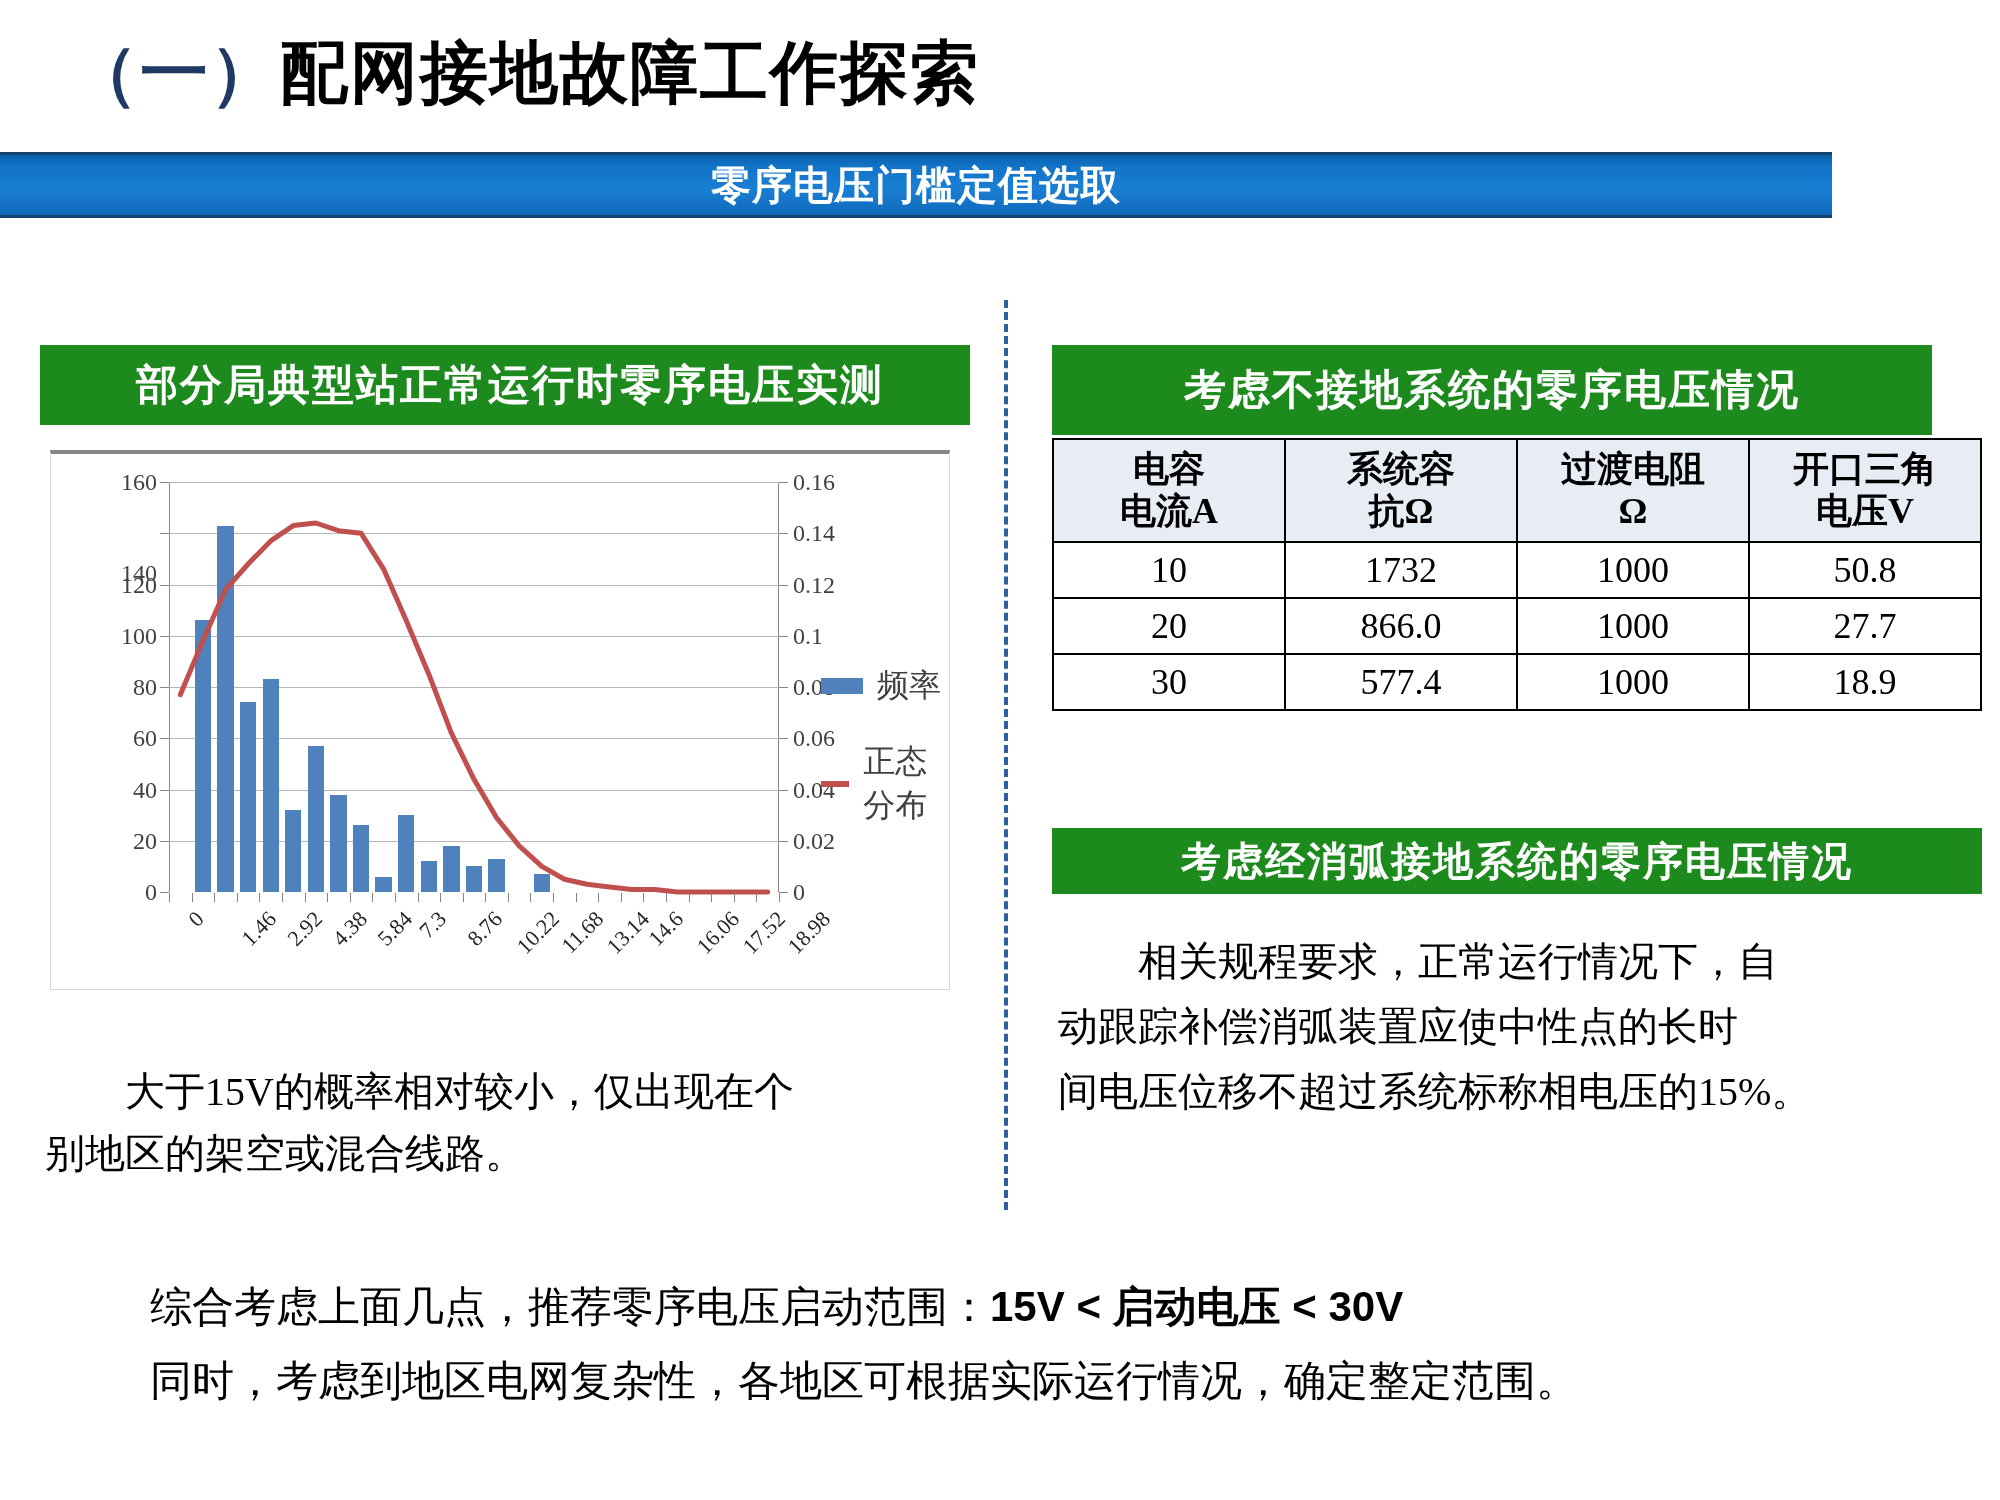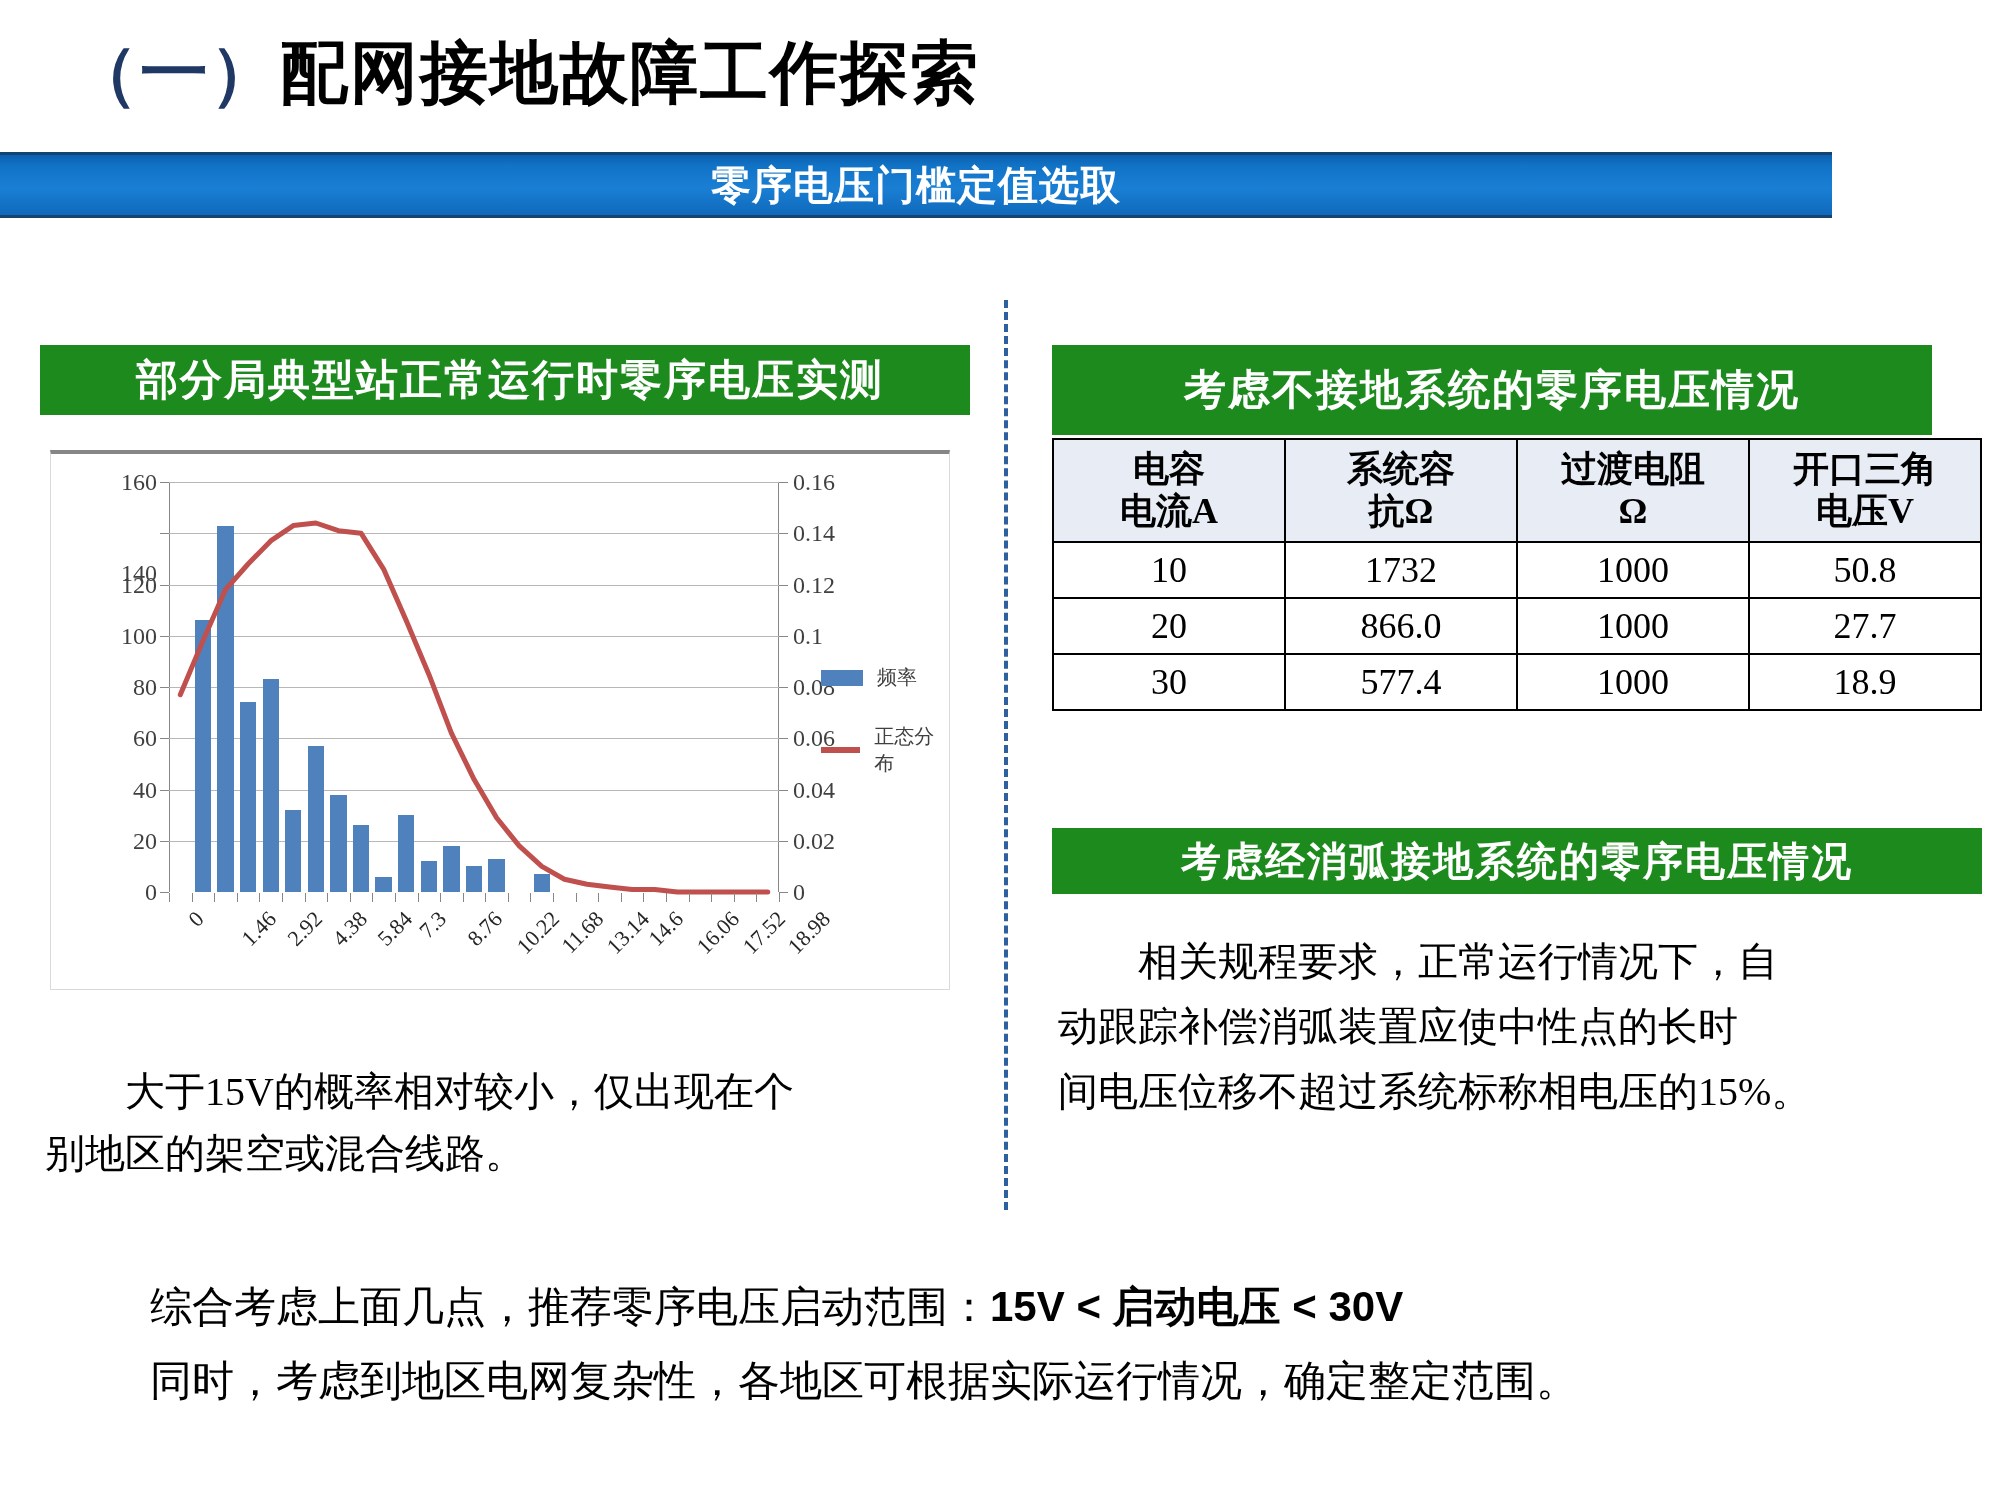--- a/index.html
+++ b/index.html
@@ -52,21 +52,21 @@
   .green-bar{
     position:absolute;
     background:#1d8a1d;
     color:#ffffff;
     display:flex;align-items:center;justify-content:center;
     font-family:"Liberation Serif","DejaVu Serif",serif;
     font-weight:bold;
     letter-spacing:2px;
     box-sizing:border-box;
   }
-  #green-left{left:40px;top:345px;width:930px;height:70px;font-size:42px;padding-left:10px;}
+  #green-left{left:40px;top:345px;width:930px;height:80px;font-size:42px;padding-left:10px;}
   #green-right-1{left:1052px;top:345px;width:880px;height:90px;font-size:42px;}
   #green-right-2{left:1052px;top:828px;width:930px;height:66px;font-size:40px;}
 
   
   #chart-frame{
     position:absolute;left:50px;top:450px;
     width:900px;height:540px;
     background:#ffffff;
     border:1px solid #d9d9d9;
     border-top:4px solid #868686;
@@ -102,21 +102,21 @@
     position:absolute;top:14px;
     font-size:22px;color:#262626;
     transform-origin:right top;
     transform:rotate(-45deg);
     white-space:nowrap;
     font-family:"Liberation Serif","DejaVu Serif",serif;
   }
 
   #legend{
     position:absolute;left:770px;top:210px;
-    font-size:20px;color:#404040;
+    font-size:32px;color:#404040;
     font-family:"Liberation Serif","DejaVu Serif",serif;
   }
   .legend-row{display:flex;align-items:center;margin-bottom:32px;}
   .legend-swatch-bar{width:42px;height:16px;background:#4f81bd;margin-right:14px;}
   .legend-swatch-line{width:42px;height:6px;background:#c0504d;margin-right:14px;}
 
   
   #left-caption{
     position:absolute;left:45px;top:1020px;width:930px;
     font-size:40px;line-height:1.55;color:#000000;

